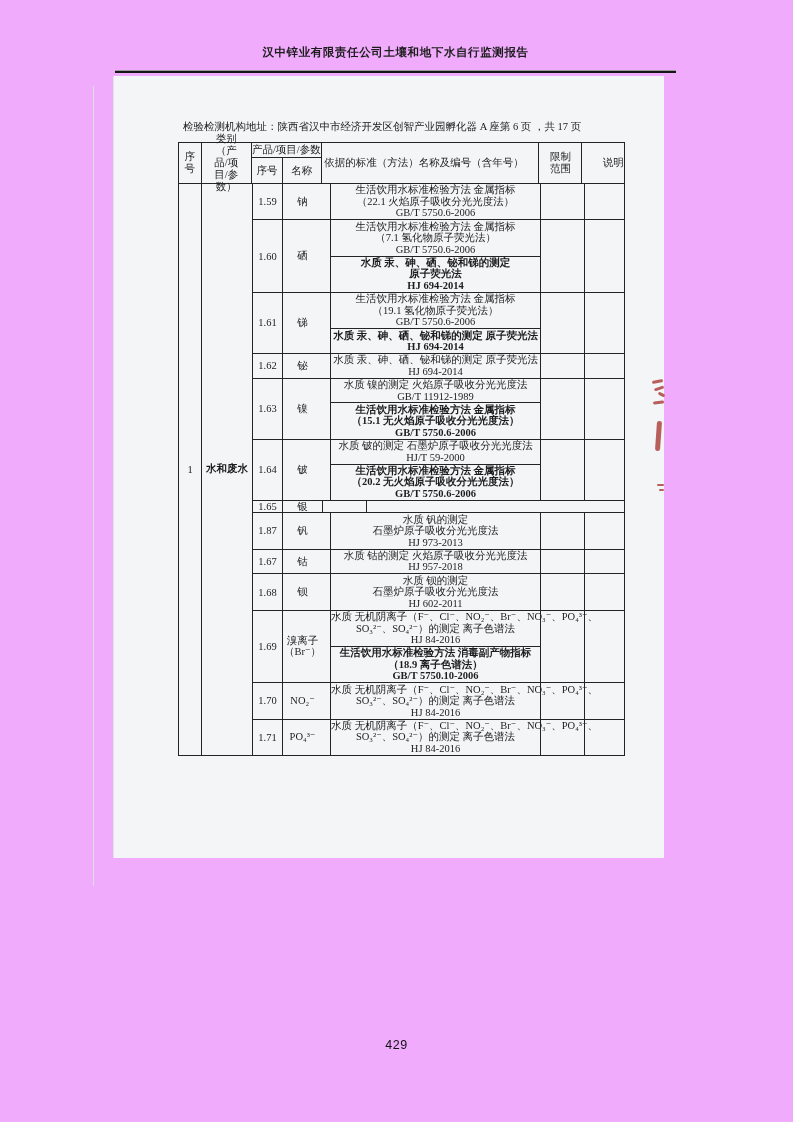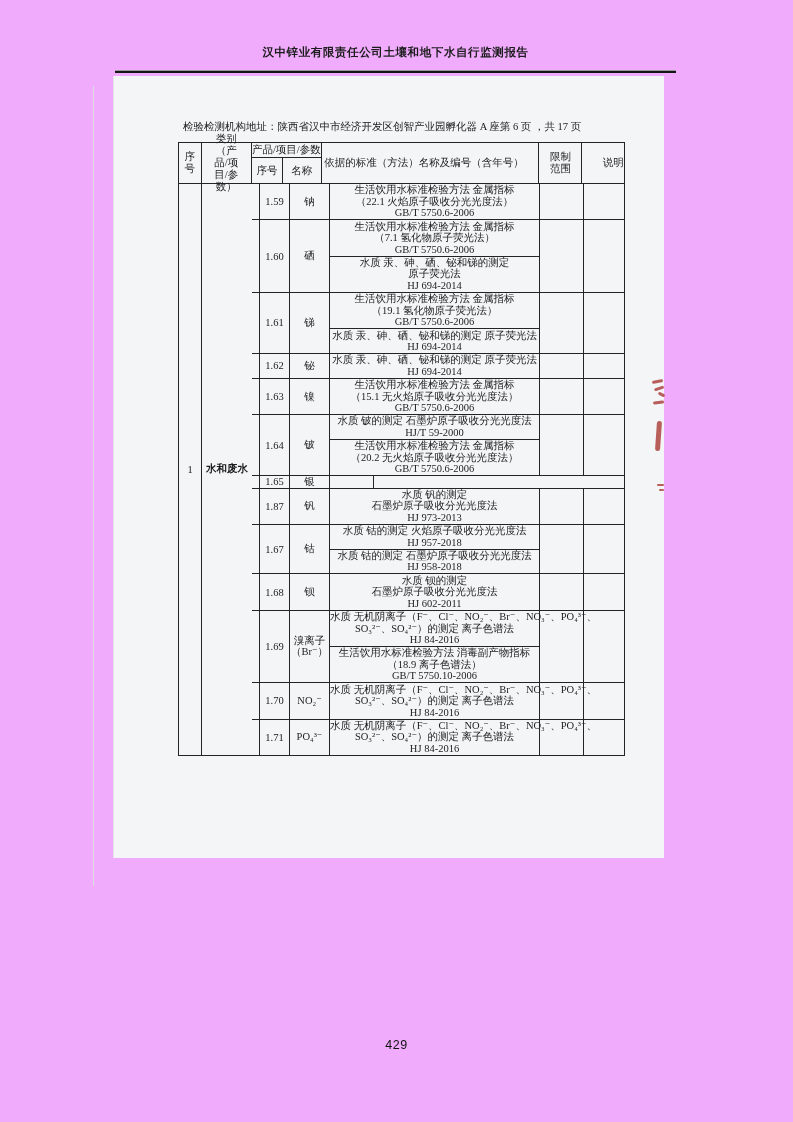--- a/index.html
+++ b/index.html
@@ -46,27 +46,27 @@
   .h-standard { width:210px; border-left:1px solid #242424; }
   .h-limit { width:44px; border-left:1px solid #242424;margin-left:12px; }
   .h-limit span { display:inline-block; width:2.2em; }
   .h-note { width:43px; border-left:1px solid #242424;padding-left:20px; }
   .tbody { display:flex; }
   .b-serial { width:22px; display:flex; align-items:center; justify-content:center; }
   .b-category { width:51px; border-left:1px solid #242424; display:flex; align-items:center; justify-content:center; white-space:nowrap; font-size:10.5px;font-weight:bold; }
   .rows { flex:1; }
   .trow { display:flex; }
   .trow + .trow { border-top:1px solid #242424; }
-  .c-no { width:30px; border-left:0; display:flex; align-items:center; justify-content:center;margin-left:7px; }
+  .c-no { width:30px; border-left:0; display:flex; align-items:center; justify-content:center; }
   .trow .c-no { border-left:1px solid #242424; }
   .c-no { width:30px; }
   .c-name { width:40px; border-left:1px solid #242424; display:flex; align-items:center; justify-content:center; text-align:center; padding:0 2px; line-height:11.5px; }
-  .c-std { width:210px; border-left:1px solid #242424; display:flex; flex-direction:column; justify-content:center; }
+  .c-std { width:210px; border-left:1px solid #242424; display:flex; flex-direction:column; justify-content:center;margin-left:8px; }
   .sub { padding:0.4px 0; }
-  .sub + .sub { border-top:1px solid #242424; }
+  .sub + .sub { border-top:1px solid #242424;font-weight:bold; }
   .ln { text-align:center; line-height:11.5px; white-space:nowrap; }
   .c-limit { width:44px; border-left:1px solid #242424; }
   .c-note { flex:1; border-left:1px solid #242424; }
   
   .footer-num {
     position:absolute; top:1038px; left:0; width:793px; text-align:center;
     font-family:"Liberation Sans","DejaVu Sans",sans-serif; font-size:12.5px; letter-spacing:0.5px; color:#111;
   }
   
   .stamp { position:absolute; background:#a93a35; opacity:0.8; border-radius:1.5px; }
@@ -181,20 +181,24 @@
                 </div>
               </div>
               <div class="c-limit"></div>
               <div class="c-note"></div>
             </div>
             <div class="trow">
               <div class="c-no">1.63</div>
               <div class="c-name">镍</div>
               <div class="c-std">
                 <div class="sub">
+                  <div class="ln">水质 镍的测定 火焰原子吸收分光光度法</div>
+                  <div class="ln">GB/T 11912-1989</div>
+                </div>
+                <div class="sub">
                   <div class="ln">生活饮用水标准检验方法 金属指标</div>
                   <div class="ln">（15.1 无火焰原子吸收分光光度法）</div>
                   <div class="ln">GB/T 5750.6-2006</div>
                 </div>
               </div>
               <div class="c-limit"></div>
               <div class="c-note"></div>
             </div>
             <div class="trow">
               <div class="c-no">1.64</div>
@@ -232,24 +236,20 @@
               <div class="c-limit"></div>
               <div class="c-note"></div>
             </div>
             <div class="trow">
               <div class="c-no">1.67</div>
               <div class="c-name">钴</div>
               <div class="c-std">
                 <div class="sub">
                   <div class="ln">水质 钴的测定 火焰原子吸收分光光度法</div>
                   <div class="ln">HJ 957-2018</div>
-                </div>
-                <div class="sub">
-                  <div class="ln">水质 钴的测定 石墨炉原子吸收分光光度法</div>
-                  <div class="ln">HJ 958-2018</div>
                 </div>
               </div>
               <div class="c-limit"></div>
               <div class="c-note"></div>
             </div>
             <div class="trow">
               <div class="c-no">1.68</div>
               <div class="c-name">钡</div>
               <div class="c-std">
                 <div class="sub">

